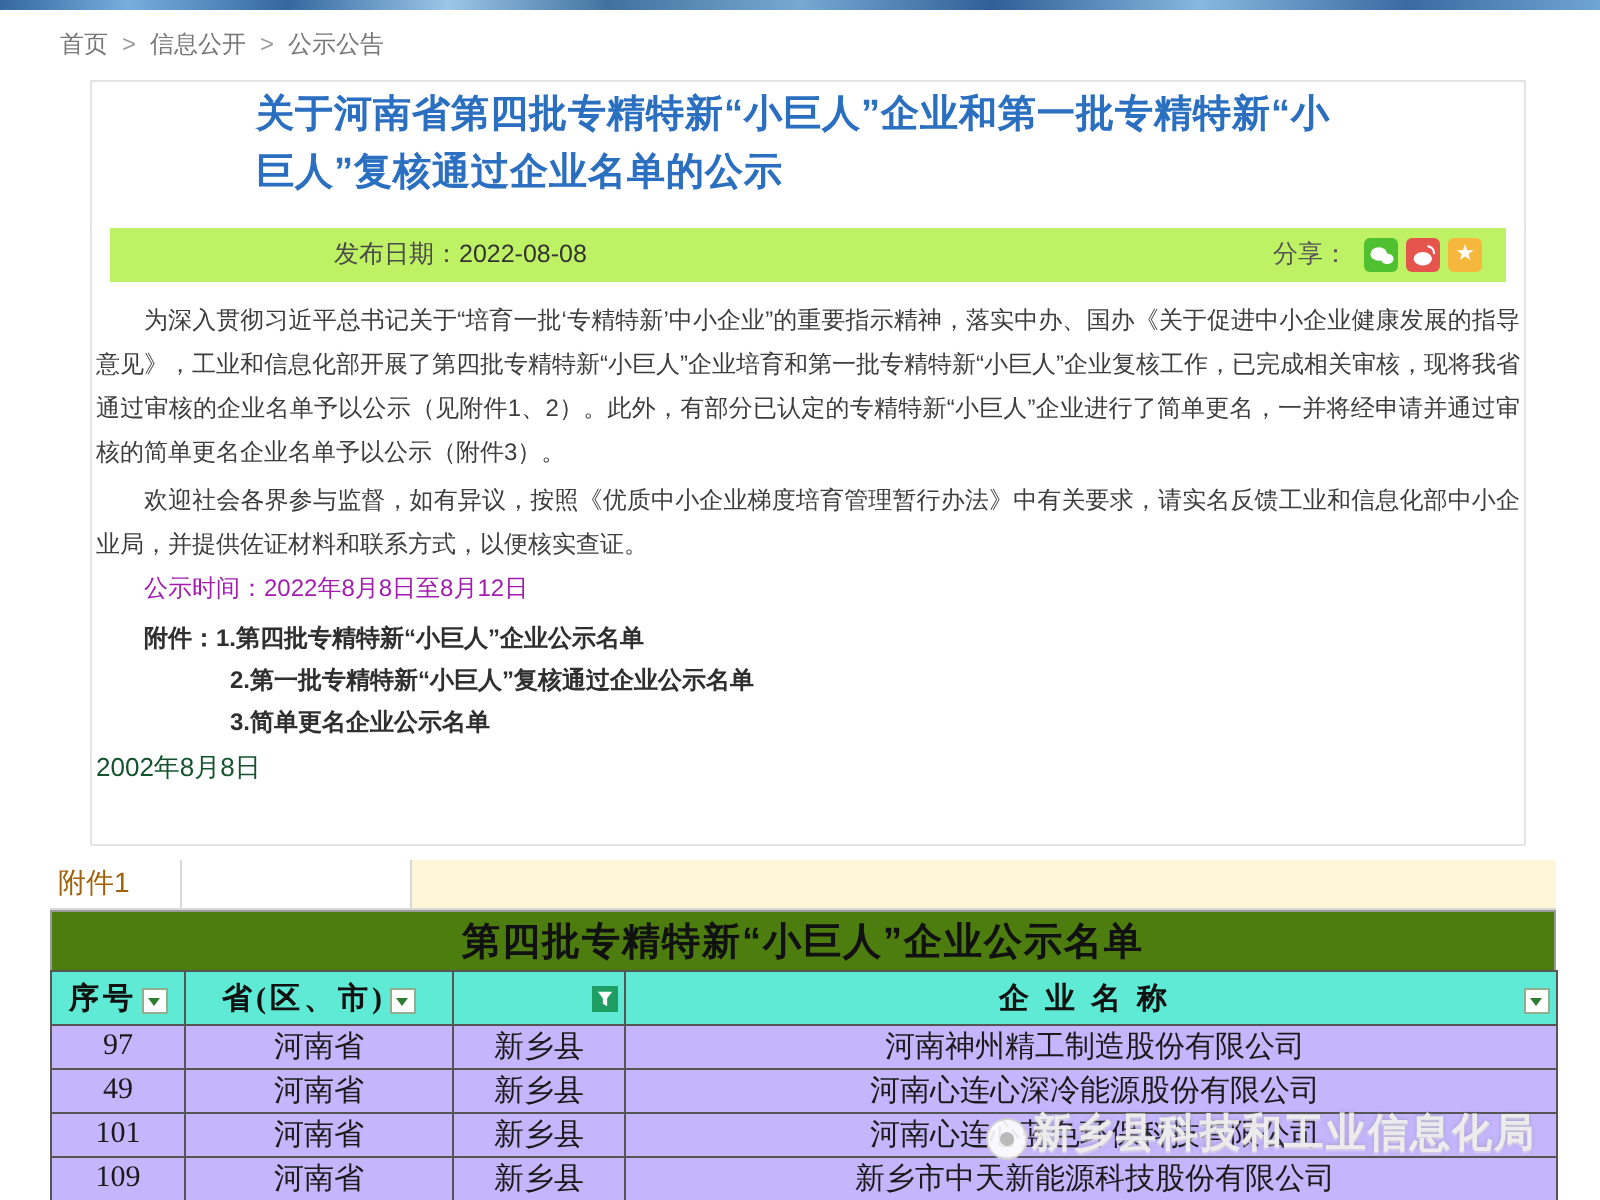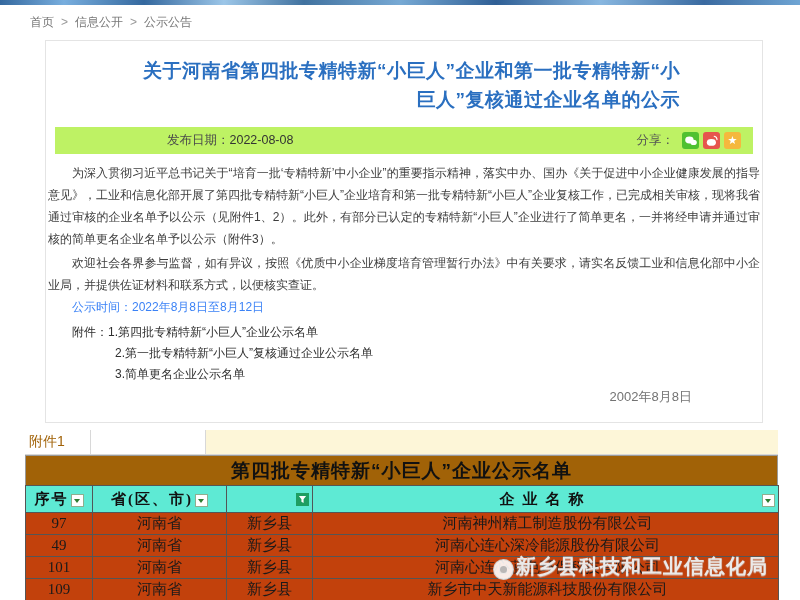--- a/index.html
+++ b/index.html
@@ -19,21 +19,21 @@
     position:absolute;left:30px;top:14px;font-size:12px;color:#777;
   }
   .breadcrumb .crumb{color:#777;cursor:pointer;}
   .breadcrumb .sep{margin:0 7px;color:#999;}
   
   .article-box{
     position:absolute;left:45px;top:40px;width:718px;height:383px;
     border:1px solid #e4e4e4;background:#fff;box-sizing:border-box;
   }
   .article-title{
-    margin:15px auto 0;max-width:552px;text-align:right;
+    margin:2px auto 0;max-width:552px;text-align:left;
     color:#2a6fc0;font-size:19px;font-weight:bold;line-height:29px;
     letter-spacing:0.5px;
   }
   .meta-bar{
     margin:13px 9px 0;height:27px;background:#bef264;
     display:flex;align-items:center;font-size:12.5px;color:#4a4a4a;
     box-sizing:border-box;padding-left:112px;
   }
   .meta-item{white-space:nowrap;}
   .meta-item + .meta-item{margin-left:36px;}
@@ -47,44 +47,44 @@
   .share-icon.wechat{background:#4fc130;}
   .share-icon.weibo{background:#e6554d;}
   .share-icon.fav{background:#f5b83d;color:#fff;font-size:11px;line-height:1;}
   .article-body{
     margin:8px 2px 0;font-size:12px;color:#3d3d3d;
   }
   .para{
     margin:0;text-indent:2em;text-align:justify;line-height:22px;
   }
   .para + .para{margin-top:2px;}
-  .info-line{margin:0 0 0 2em;line-height:22px;color:#3b82f6;}
-  .attach-block{margin:4px 0 0 2em;font-weight:normal;color:#2f2f2f;}
+  .info-line{margin:0 0 0 2em;line-height:22px;color:#a21caf;}
+  .attach-block{margin:4px 0 0 2em;font-weight:bold;color:#2f2f2f;}
   .attach-line{line-height:21px;}
   .attach-line.indent{margin-left:43px;}
   .attach-first{display:flex;}
   .sign-date{
-    margin-top:3px;text-align:right;padding-right:68px;font-size:13px;color:#737373;
+    margin-top:3px;padding-right:68px;font-size:13px;color:#14532d;
   }
   
   .table-zone{
     position:absolute;left:25px;top:430px;width:753px;
     font-family:"Liberation Serif","DejaVu Serif",serif;
   }
   .aux-row{
     display:flex;height:25px;background:#fff;font-family:"Liberation Sans",sans-serif;
   }
   .aux-cell1{
     width:66px;border-right:1px solid #d8d8d8;border-bottom:1px solid #d8d8d8;
     font-size:14px;color:#a16207;display:flex;align-items:center;padding-left:4px;box-sizing:border-box;
   }
   .aux-cell2{width:114px;border-right:1px solid #d8d8d8;border-bottom:1px solid #d8d8d8;}
   .aux-cell3{flex:1;background:#fdf6d8;border-bottom:1px solid #d8d8d8;}
   .sheet-title{
-    height:30px;background:#a16207;border:1px solid #9a9a9a;border-bottom:none;
+    height:30px;background:#4d7c0f;border:1px solid #9a9a9a;border-bottom:none;
     display:flex;align-items:center;justify-content:center;
     font-family:"Liberation Sans",sans-serif;font-weight:bold;font-size:19px;color:#111;
     letter-spacing:1px;box-sizing:border-box;
   }
   table.sheet{
     border-collapse:collapse;width:753px;table-layout:fixed;
   }
   table.sheet th,table.sheet td{
     border:1px solid #555;box-sizing:border-box;overflow:hidden;white-space:nowrap;
   }
@@ -101,21 +101,21 @@
   .filter-dd::after{
     content:"";position:absolute;left:2px;top:4px;
     border-left:3px solid transparent;border-right:3px solid transparent;border-top:4px solid #2e7d32;
   }
   .filter-dd.at-right{position:absolute;right:3px;top:8px;}
   .filter-funnel{
     position:absolute;right:3px;top:7px;width:13px;height:13px;background:#1e9e62;
     display:flex;align-items:center;justify-content:center;cursor:pointer;
   }
   table.sheet td{
-    height:22px;font-size:15px;color:#1a1a1a;background:#c2410c;text-align:center;
+    height:22px;font-size:15px;color:#1a1a1a;background:#c4b5fd;text-align:center;
   }
   td.company{background:#fcf3c8;text-align:left;padding-left:5px;}
   
   .watermark{
     position:absolute;left:468px;top:123px;display:flex;align-items:flex-end;
     pointer-events:none;
   }
   .wm-icon{
     width:21px;height:21px;border-radius:50%;
     background:rgba(255,255,255,0.9);border:1px solid rgba(200,200,200,0.8);

